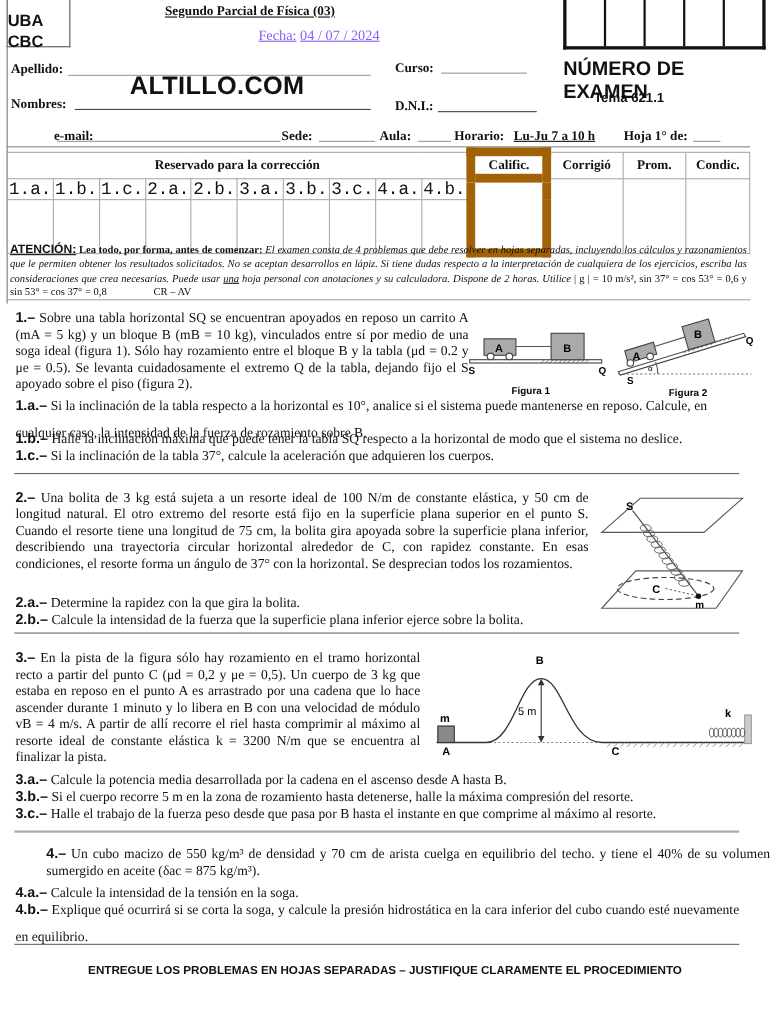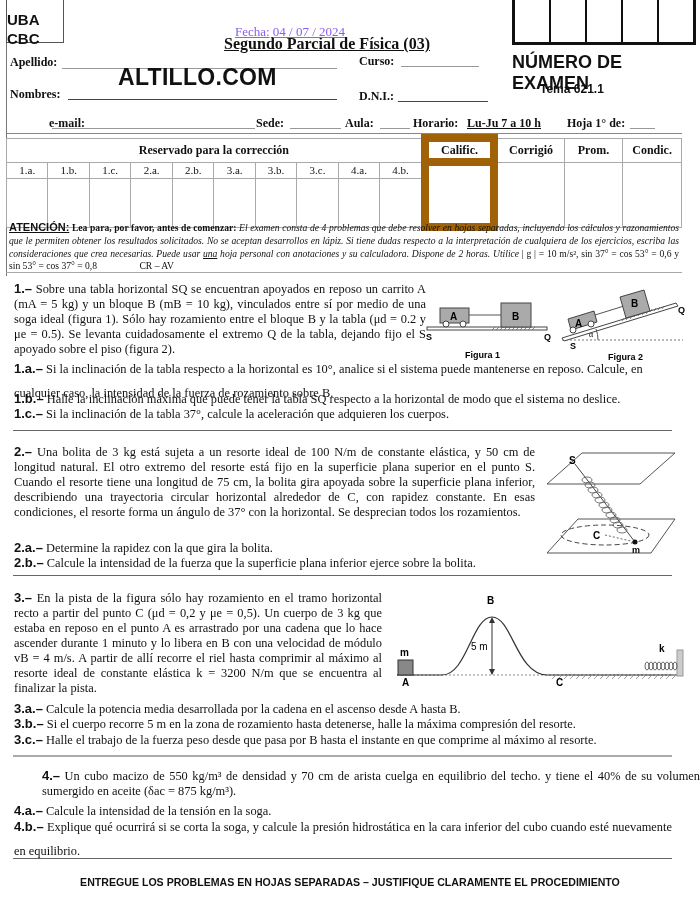--- a/index.html
+++ b/index.html
@@ -5,39 +5,39 @@
   html, body { margin:0; padding:0; background:#fff; }
   body { width:700px; height:924px; position:relative; overflow:hidden; color:#111;
          font-family:"Liberation Serif", serif; }
   .abs { position:absolute; }
   .sans { font-family:"Liberation Sans", sans-serif; }
   .serif { font-family:"Liberation Serif", serif; }
 
   
   #uba-box { left:6px; top:0; width:58px; height:43px; border:1px solid #555; border-top:none;
              text-align:left; font-weight:bold; font-size:15px; line-height:19px; padding-top:10px; box-sizing:border-box; }
-  #title { left:150px; top:3px; width:280px; text-align:right; font-weight:bold; font-size:16px; text-decoration:underline;margin-top:32px; }
+  #title { left:150px; top:3px; width:280px; text-align:left; font-weight:bold; font-size:12px; text-decoration:underline; }
   #fecha { left:150px; top:24px; width:280px; text-align:center; font-size:13px; color:#8b5cf6; }
   #fecha span { text-decoration:underline; }
   #exam-boxes { left:512px; top:0; width:184px; height:45px; border:3px solid #111; border-top:none; display:flex; box-sizing:border-box; }
   #exam-boxes div { flex:1; border-right:2px solid #111; }
   #exam-boxes div:last-child { border-right:none; }
   #num-exam { left:512px; top:52px; width:184px; font-weight:bold; font-size:18px; }
   #tema { left:540px; top:82px; width:140px; text-align:left; font-weight:bold; font-size:12px; }
   #watermark { left:118px; top:64px; font-weight:bold; font-size:23px; letter-spacing:0.3px; }
   .flabel { font-weight:bold; font-size:12px; }
   .fline { border-bottom:1px solid #999; height:1px; }
   #outer-left { left:6px; top:43px; width:1px; height:233px; background:#777; }
   #hdr-sep { left:6px; top:133px; width:676px; height:1px; background:#888; }
 
   
   #corr { left:6px; top:134px; width:676px; border-collapse:collapse; }
   #corr td { border:1px solid #aaa; padding:0; text-align:center; font-size:11px; }
   #corr .hd { font-family:"Liberation Serif", serif; font-weight:bold; font-size:12px; height:16px; }
-  #corr .sub { font-family:Liberation Serif, serif; height:15px; font-size:11px; }
+  #corr .sub { font-family:Liberation Mono, monospace; height:15px; font-size:16px; }
   #corr .empty { height:48px; }
   #corr .calific { border:8px solid #a16207; }
 
   #atencion { left:9px; top:221px; width:670px; font-size:9.6px; line-height:12.8px; text-align:justify; }
   #atencion .att { font-family:"Liberation Sans", sans-serif; font-weight:bold; text-decoration:underline; font-size:11px; }
   #atencion i { font-style:italic; }
   #atencion .und { text-decoration:underline; }
   #atencion .crav { margin-left:40px; font-style:normal; }
   #att-bottom { left:6px; top:272px; width:676px; height:1px; background:#aaa; }
 
@@ -136,21 +136,21 @@
     <td class="empty"></td>
     <td class="empty"></td>
     <td class="empty"></td>
     <td class="empty"></td>
   </tr>
 </tbody>
   </table>
 
 <div id="atencion" class="abs serif">
   <span class="att">ATENCIÓN:</span>
-  <b>Lea para, por favor, antes de comenzar:</b>
+  <b>Lea todo, por forma, antes de comenzar:</b>
   <i>El examen consta de 4 problemas que debe resolver en hojas separadas, incluyendo los cálculos y razonamientos que le permiten obtener los resultados solicitados. No se aceptan desarrollos en lápiz. Si tiene dudas respecto a la interpretación de cualquiera de los ejercicios, escriba las consideraciones que crea necesarias. Puede usar</i>
   <i class="und">una</i>
   <i>hoja personal con anotaciones y su calculadora. Dispone de 2 horas. Utilice</i>
   <span>| g | = 10 m/s², sin 37° = cos 53° = 0,6 y sin 53° = cos 37° = 0,8</span>
   <span class="crav">CR – AV</span>
 </div>
 <div id="att-bottom" class="abs"></div>
 
 <div class="abs prob serif" style="left:14px;top:281px;width:412px;">
   <span class="pnum">1.–</span>

